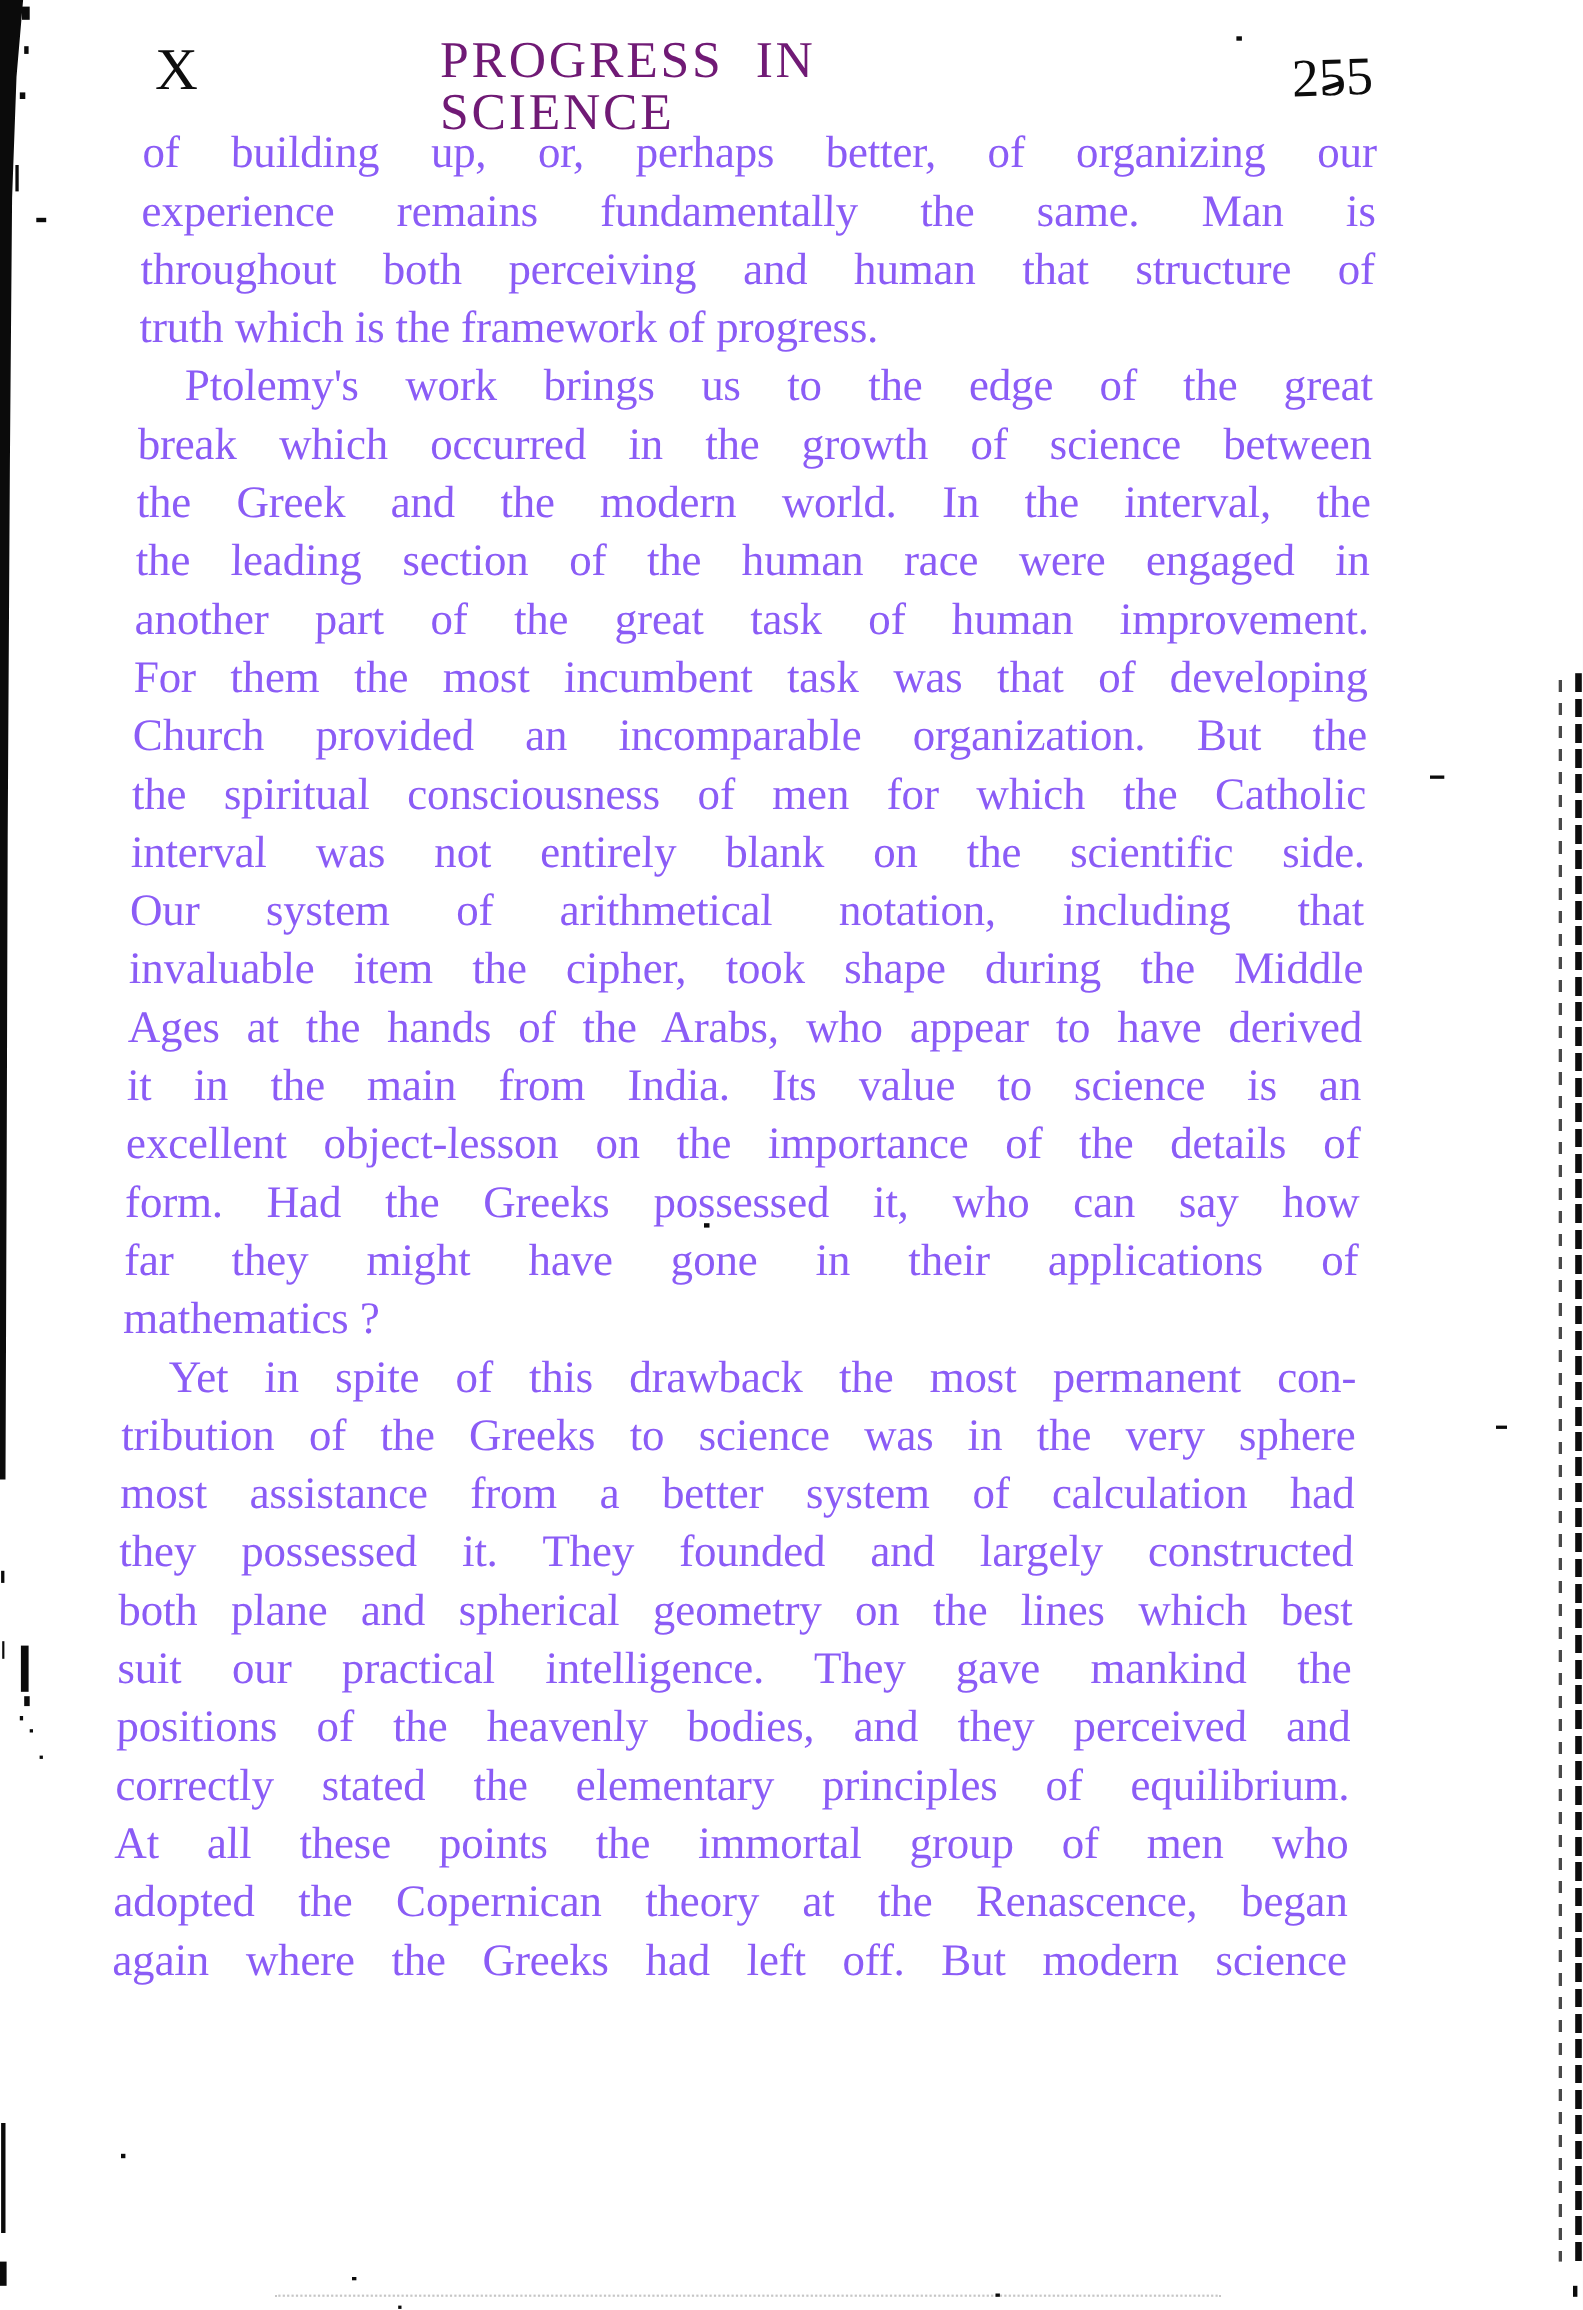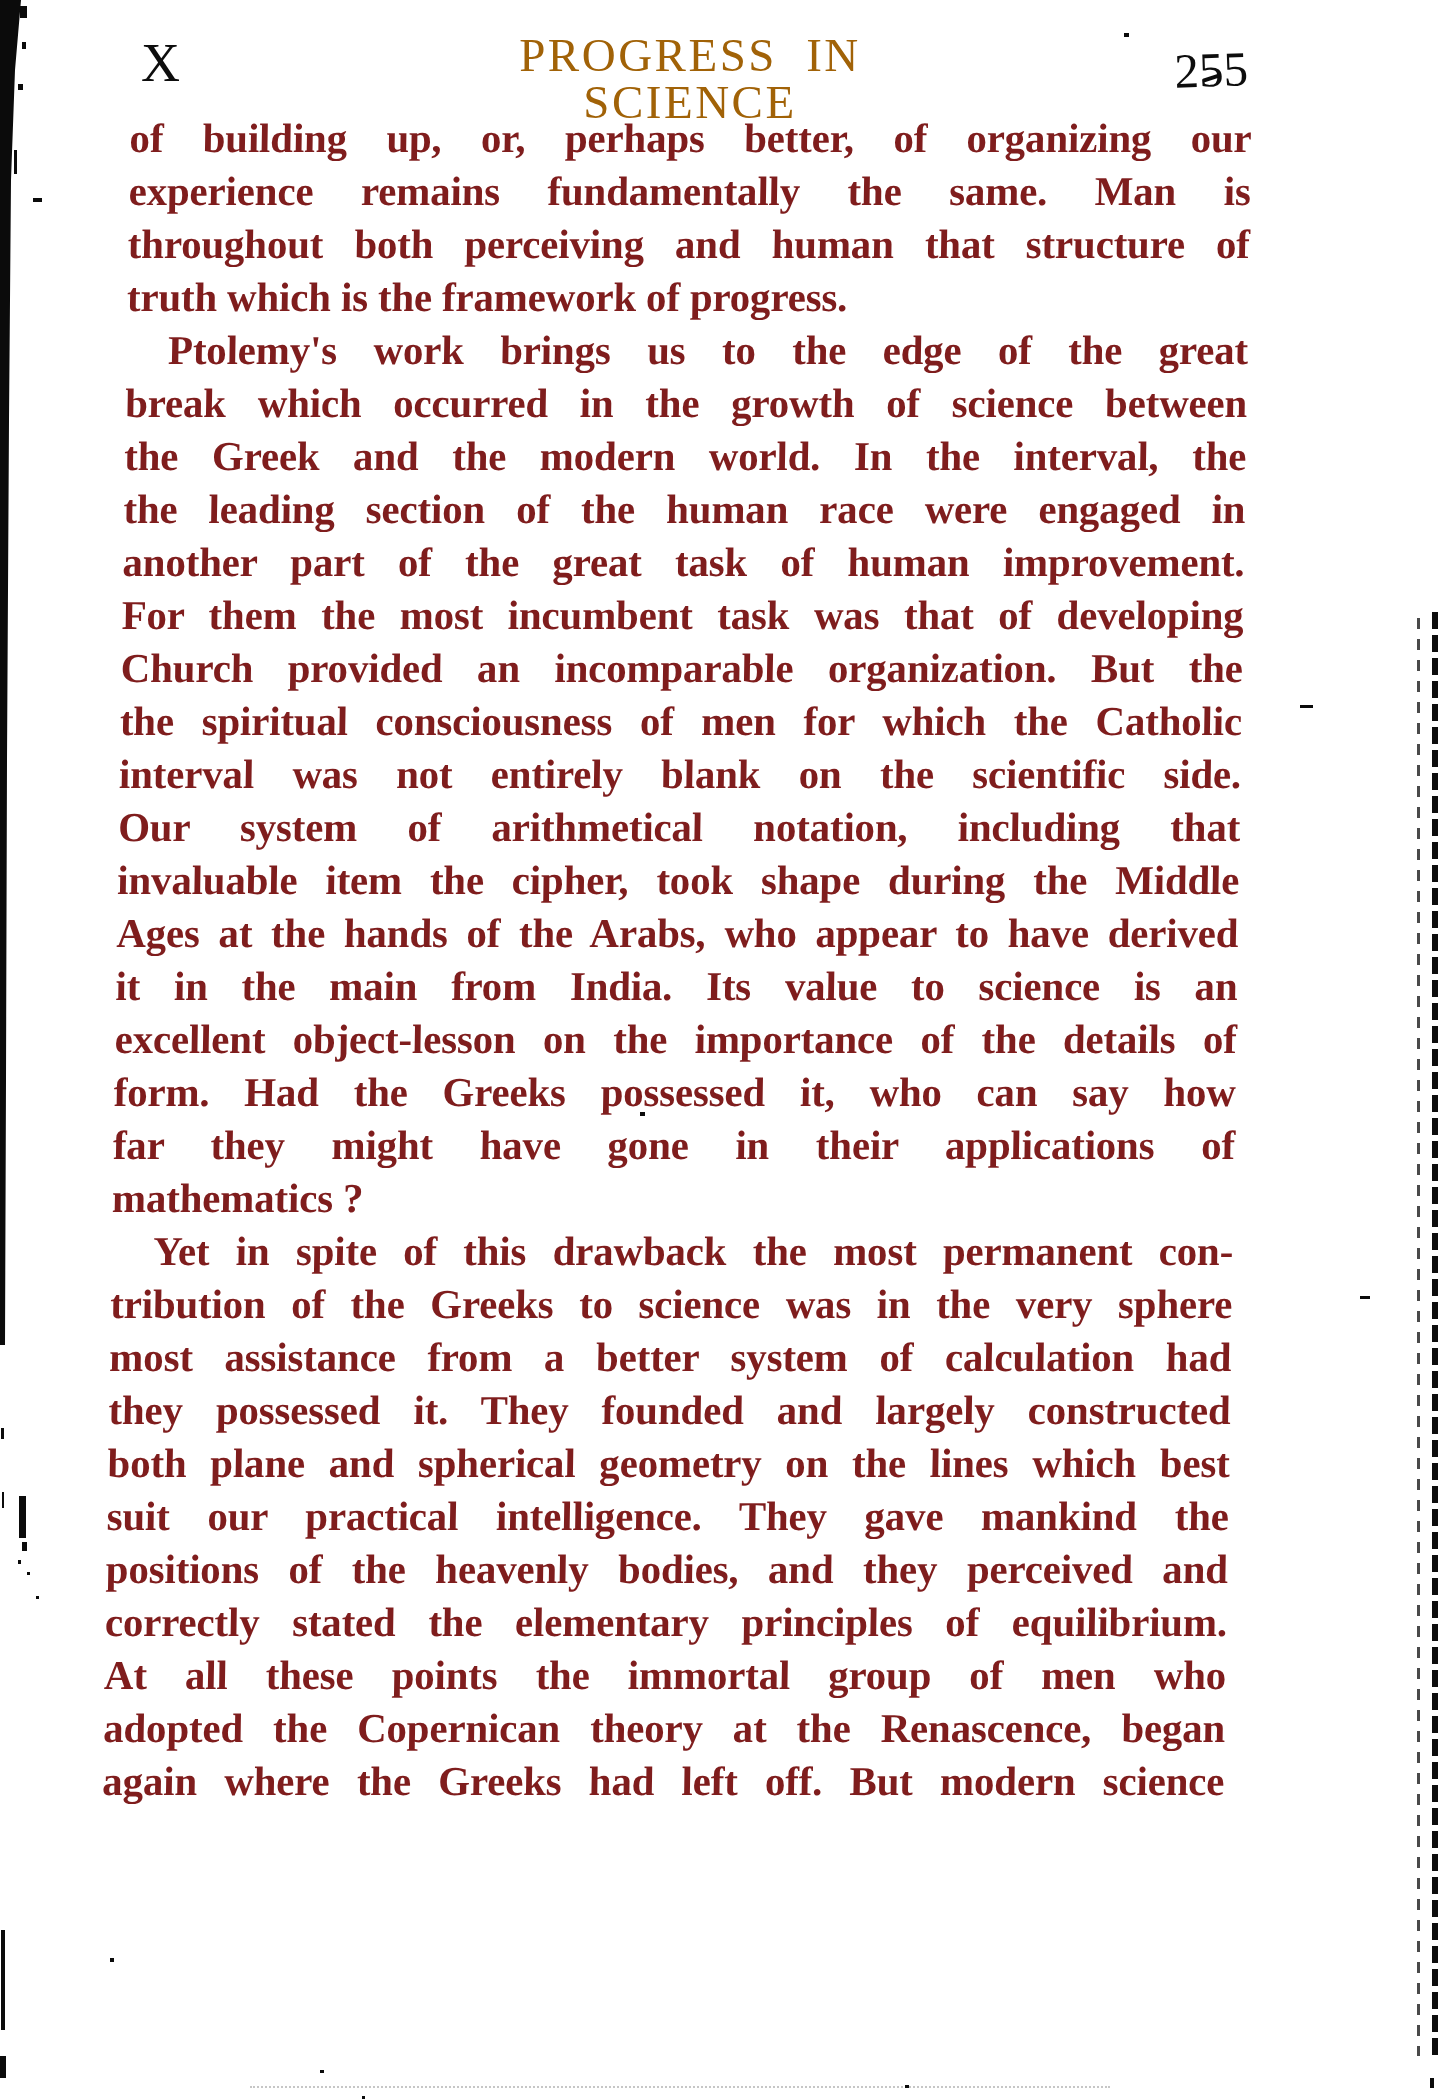--- a/index.html
+++ b/index.html
@@ -11,40 +11,39 @@
     font-family:"Liberation Serif","DejaVu Serif",serif;
     color:#0d0d0d;
   }
   
   #hdr-chapter{
     position:absolute;left:141px;top:36px;
     font-size:54px;line-height:1;color:#0d0d0d;
   }
   #hdr-title{
     position:absolute;left:400px;top:32px;width:580px;
-    text-align:center;font-size:47px;line-height:1;
-    letter-spacing:2.5px;word-spacing:15px;color:#a16207;
+    font-size:47px;line-height:1;
+    letter-spacing:2.5px;word-spacing:15px;color:#701a75;
   }
   #hdr-pagenum{
     position:absolute;left:1140px;top:46px;width:108px;
     text-align:right;font-size:49px;line-height:1;color:#0d0d0d;
     transform:rotate(-2deg);
   }
   
   #text-block{
     position:absolute;left:130px;top:112px;width:1122px;
     transform:skewX(-0.95deg);transform-origin:0 0;
     font-size:41px;line-height:53px;
     letter-spacing:-0.2px;
   }
   .line{
     height:53px;white-space:nowrap;
     text-align:justify;text-align-last:justify;
-    color:#7f1d1d;
-    font-weight:bold;
+    color:#8b5cf6;
   }
   .line.indent{padding-left:42px;}
   .line.last{text-align-last:left;}
   
   .art{position:absolute;background:#0b0b0b;}
   #left-streak{position:absolute;left:0;top:0;}
   #right-dash-1{
     position:absolute;left:1417px;top:618px;width:3px;height:1438px;
     background:repeating-linear-gradient(180deg,#1c1c1c 0 11px,transparent 11px 21px);
     opacity:.8;

